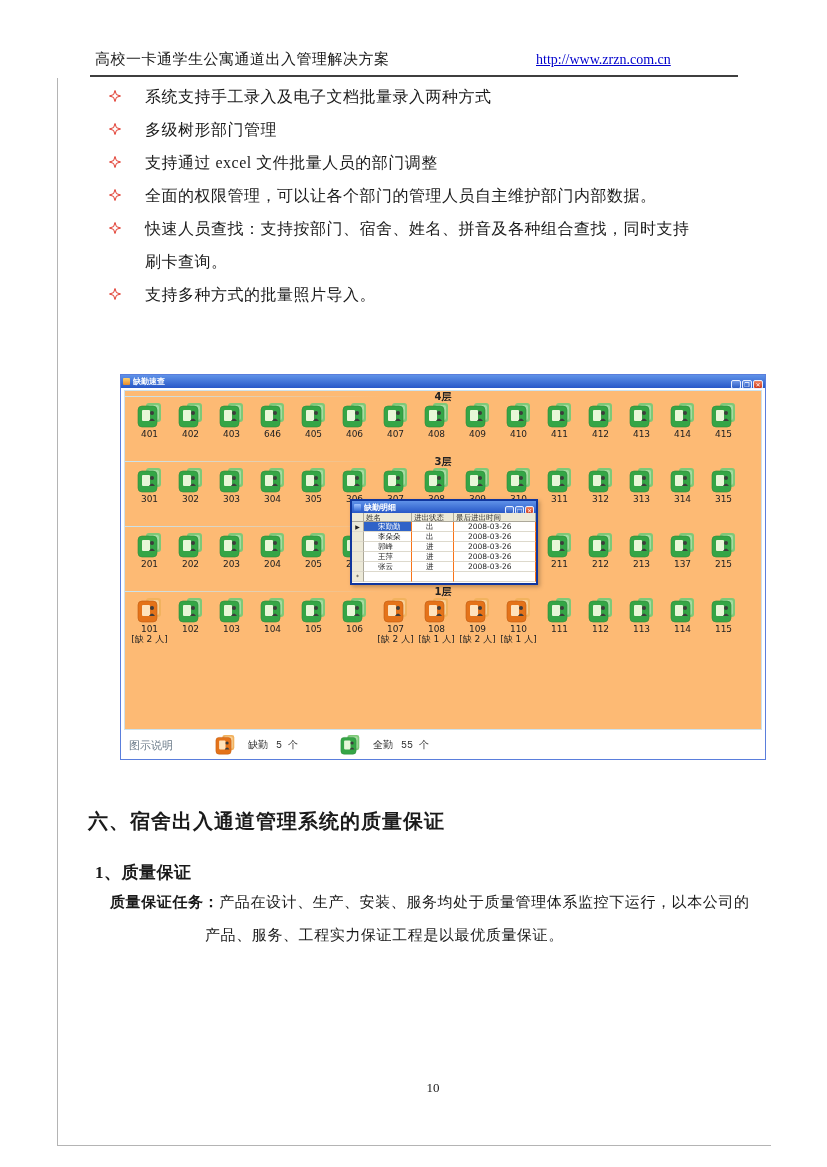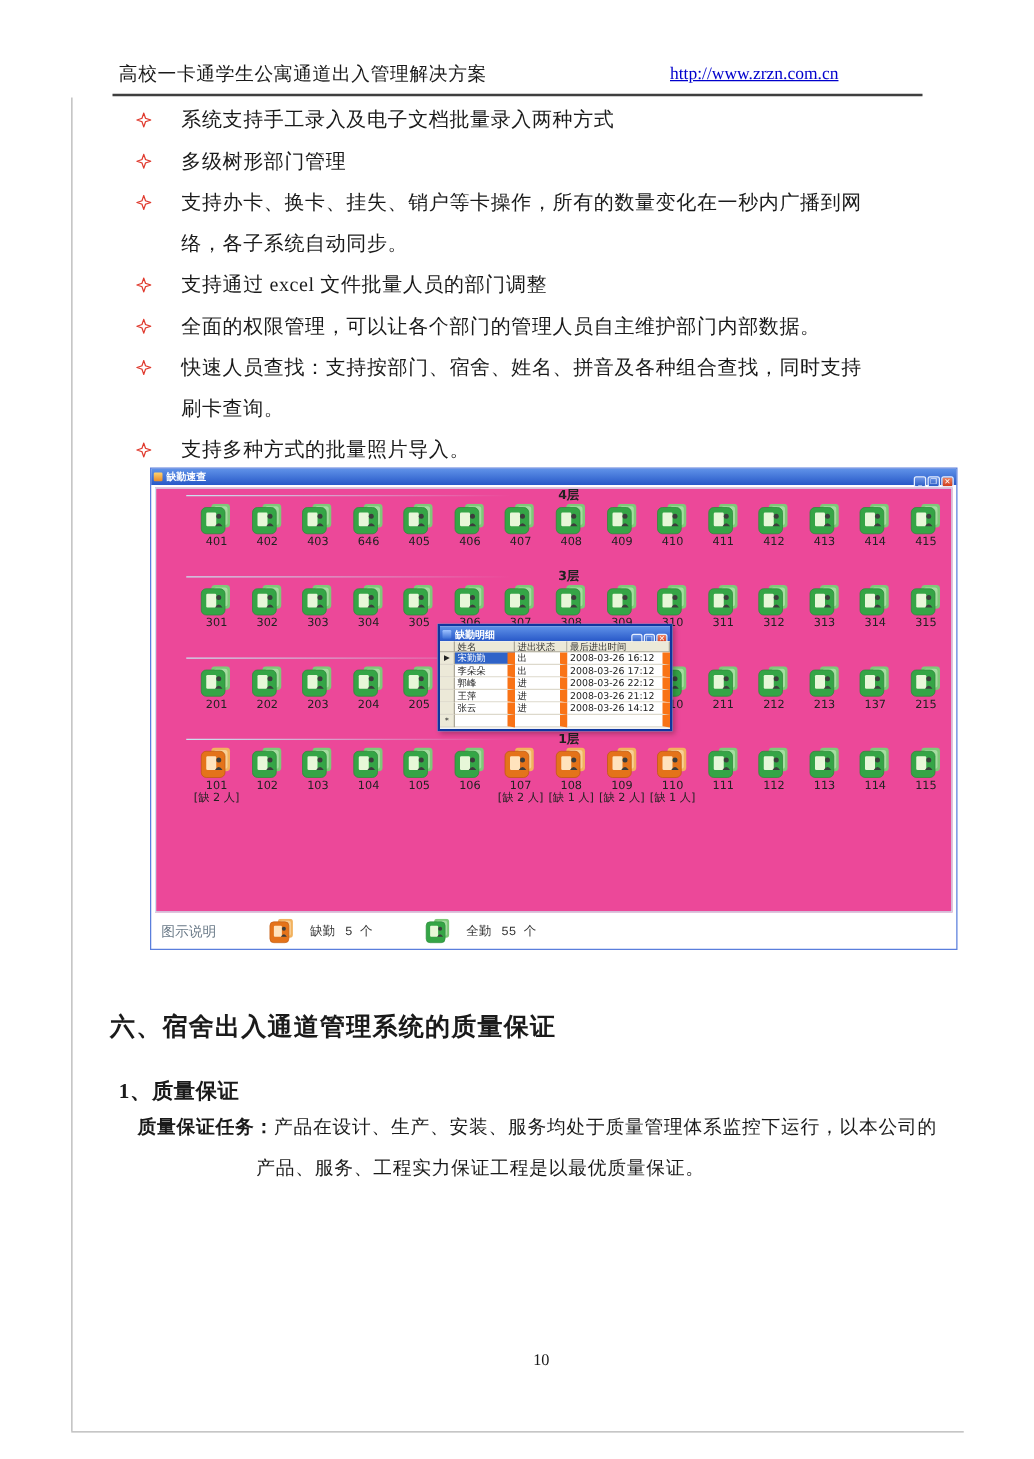--- a/index.html
+++ b/index.html
@@ -24,21 +24,21 @@
   .app-window{position:absolute;left:120px;top:374px;width:644px;height:384px;background:#fff;
               border:1px solid #5a7edc;font-family:"DejaVu Sans","Liberation Sans",sans-serif;}
   .titlebar{position:absolute;left:0;top:0;right:0;height:13px;
             background:linear-gradient(#5f92e8,#2858c8);display:flex;align-items:center;padding:0 2px;}
   .titlebar .app-icon{width:7px;height:7px;background:linear-gradient(#ffd26e,#e88a2a);border-radius:1px;margin-right:3px;flex:0 0 auto;}
   .titlebar .t-text{color:#fff;font-size:8px;font-weight:bold;flex:1 1 auto;white-space:nowrap;overflow:hidden;}
   .winbtn{width:10px;height:9px;font:6px/8px "DejaVu Sans",sans-serif;color:#fff;text-align:center;
           background:linear-gradient(#6f97e8,#2c5cc4);border:1px solid #e8f0ff;border-radius:2px;margin-left:1px;display:inline-block;box-sizing:border-box;}
   .winbtn.close{background:linear-gradient(#f08562,#cf3a1d);}
 
-  .floors-panel{position:absolute;left:3px;top:15px;right:3px;height:338px;background:#ec4899;border:1px solid #cde3ee;padding-left:24px;}
+  .floors-panel{position:absolute;left:3px;top:15px;right:3px;height:338px;background:#fdba74;border:1px solid #cde3ee;}
   .floor{position:relative;height:65px;}
   .floor:last-child{height:auto;}
   .floor::before{content:'';position:absolute;left:0;top:5px;width:260px;height:1px;
                  background:linear-gradient(to right,#c9e4f0,rgba(201,228,240,0));}
   .floor-label{text-align:center;font-size:10px;font-weight:bold;color:#222;height:12px;line-height:12px;}
   .room-row{display:flex;padding-left:4px;}
   .room{width:41px;display:flex;flex-direction:column;align-items:center;cursor:default;}
   .room-num{font-size:9px;line-height:10px;color:#222;margin-top:1px;}
   .room-note{font-size:9px;line-height:10px;color:#222;}
   .room-icon .i-back{fill:#7ec978;}
@@ -62,21 +62,21 @@
   .dialog{position:absolute;left:229px;top:124px;width:188px;height:86px;z-index:5;
           border:2px solid #10369e;background:#fff;box-shadow:2px 2px 4px rgba(0,0,0,.25);box-sizing:border-box;}
   .dialog .titlebar{height:12px;}
   .dialog .winbtn{width:9px;height:8px;}
   .dlg-table{position:absolute;left:0;top:12px;right:0;bottom:0;background:#fff;
              font-size:7.5px;font-family:"DejaVu Sans",sans-serif;overflow:hidden;}
   .dhead,.drow{display:grid;grid-template-columns:12px 48px 42px 1fr;}
   .dhead{height:9px;line-height:9px;}
   .dhead .dcell{background:#ece9d8;border-right:1px solid #aca899;border-bottom:1px solid #aca899;padding-left:2px;overflow:hidden;color:#333;}
   .drow{height:10px;line-height:10px;}
-  .drow .dcell{border-right:6px solid #f97316;border-bottom:1px solid #ddd9cc;padding-left:2px;overflow:hidden;background:#fff;}
+  .drow .dcell{border-right:1px solid #f97316;border-bottom:1px solid #ddd9cc;padding-left:14px;overflow:hidden;background:#fff;}
   .drow .dsel{background:#ece9d8;border-right:1px solid #aca899;text-align:center;font-size:6px;padding-left:0;color:#222;}
   .drow.sel .c-name{background:#2f63c8;color:#fff;}
 
   
   .sec-heading{position:absolute;left:88px;top:808px;font-family:"Liberation Sans","DejaVu Sans",sans-serif;
                font-size:20px;font-weight:bold;letter-spacing:1px;}
   .sub-heading{position:absolute;left:95px;top:861px;font-size:17px;font-weight:bold;letter-spacing:.5px;}
   .paragraphs{position:absolute;left:100px;top:886px;width:660px;font-size:15px;letter-spacing:.6px;line-height:33px;}
   .para{padding-left:95px;text-indent:-95px;white-space:pre-line;margin-left:10px;}
   .para-label{font-weight:bold;}
@@ -92,23 +92,20 @@
 <a class="hdr-link" href="#">http://www.zrzn.com.cn</a>
 <div class="hdr-rule"></div>
 
 <div class="features">
     <div class="feature"><svg class="star-icon" width="12" height="12" viewBox="0 0 12 12">
     <path d="M6 0.5 L7.4 4.6 L11.5 6 L7.4 7.4 L6 11.5 L4.6 7.4 L0.5 6 L4.6 4.6 Z" fill="#fff" stroke="#e03b2f" stroke-width="1"></path>
   </svg><span class="feature-text">系统支持手工录入及电子文档批量录入两种方式</span></div>
     <div class="feature"><svg class="star-icon" width="12" height="12" viewBox="0 0 12 12">
     <path d="M6 0.5 L7.4 4.6 L11.5 6 L7.4 7.4 L6 11.5 L4.6 7.4 L0.5 6 L4.6 4.6 Z" fill="#fff" stroke="#e03b2f" stroke-width="1"></path>
   </svg><span class="feature-text">多级树形部门管理</span></div>
-    <div class="feature"><svg class="star-icon" width="12" height="12" viewBox="0 0 12 12">
-    <path d="M6 0.5 L7.4 4.6 L11.5 6 L7.4 7.4 L6 11.5 L4.6 7.4 L0.5 6 L4.6 4.6 Z" fill="#fff" stroke="#e03b2f" stroke-width="1"></path>
-  </svg><span class="feature-text">支持办卡、换卡、挂失、销户等卡操作，所有的数量变化在一秒内广播到网络，各子系统自动同步。</span></div>
     <div class="feature"><svg class="star-icon" width="12" height="12" viewBox="0 0 12 12">
     <path d="M6 0.5 L7.4 4.6 L11.5 6 L7.4 7.4 L6 11.5 L4.6 7.4 L0.5 6 L4.6 4.6 Z" fill="#fff" stroke="#e03b2f" stroke-width="1"></path>
   </svg><span class="feature-text">支持通过 excel 文件批量人员的部门调整</span></div>
     <div class="feature"><svg class="star-icon" width="12" height="12" viewBox="0 0 12 12">
     <path d="M6 0.5 L7.4 4.6 L11.5 6 L7.4 7.4 L6 11.5 L4.6 7.4 L0.5 6 L4.6 4.6 Z" fill="#fff" stroke="#e03b2f" stroke-width="1"></path>
   </svg><span class="feature-text">全面的权限管理，可以让各个部门的管理人员自主维护部门内部数据。</span></div>
     <div class="feature"><svg class="star-icon" width="12" height="12" viewBox="0 0 12 12">
     <path d="M6 0.5 L7.4 4.6 L11.5 6 L7.4 7.4 L6 11.5 L4.6 7.4 L0.5 6 L4.6 4.6 Z" fill="#fff" stroke="#e03b2f" stroke-width="1"></path>
   </svg><span class="feature-text">快速人员查找：支持按部门、宿舍、姓名、拼音及各种组合查找，同时支持刷卡查询。</span></div>
     <div class="feature"><svg class="star-icon" width="12" height="12" viewBox="0 0 12 12">

